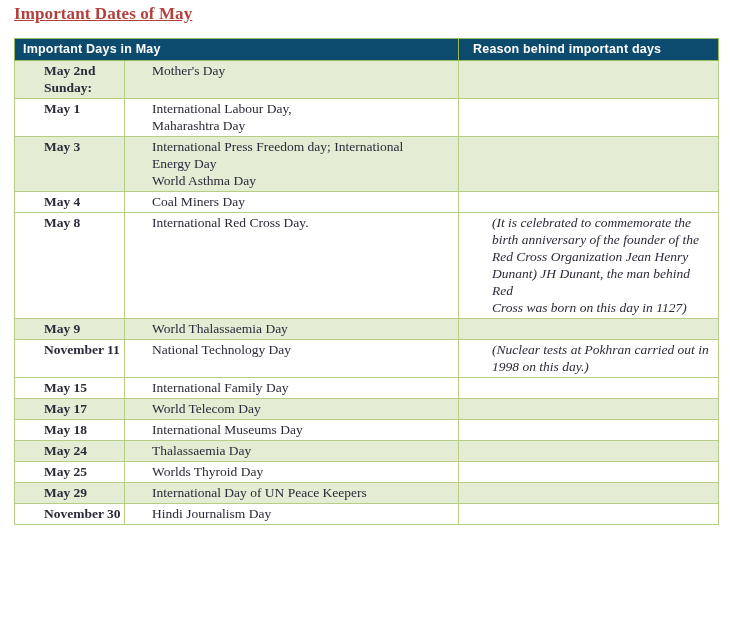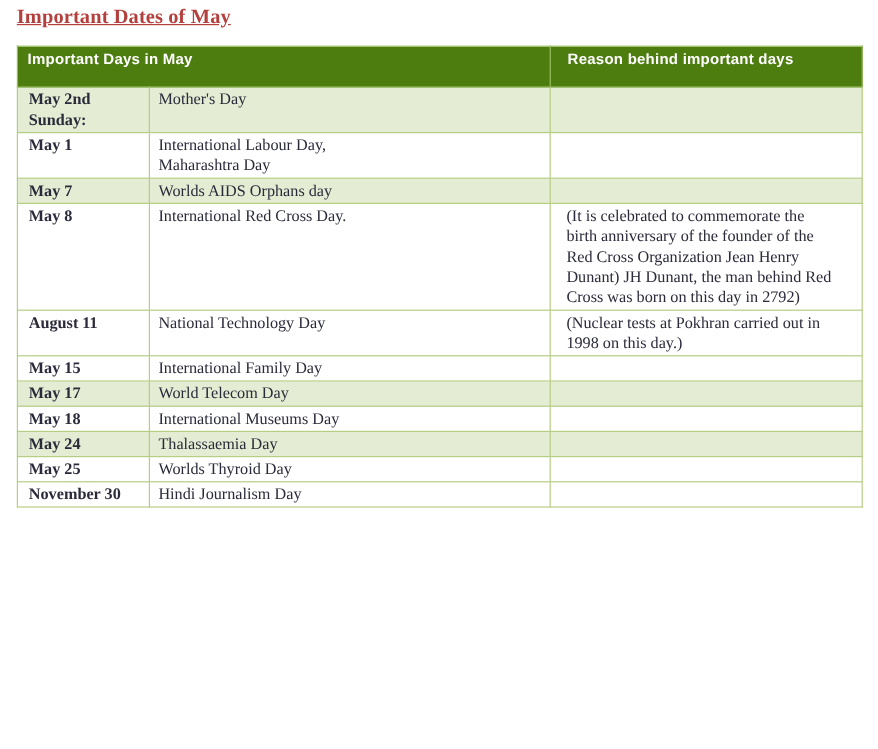--- a/index.html
+++ b/index.html
@@ -36,27 +36,27 @@
     border-collapse: collapse;
     width: 704px;
     table-layout: fixed;
     border: 1px solid #a8c06a;
   }
   table.dates-table col.c-date   { width: 110px; }
   table.dates-table col.c-event  { width: 334px; }
   table.dates-table col.c-reason { width: 260px; }
 
   thead th {
-    background: #4d7c0f;
+    background: #0c4a6e;
     color: #ffffff;
     font-family: "Liberation Sans", sans-serif;
     font-size: 12.5px;
     font-weight: bold;
     text-align: left;
-    padding: 3px 0 16px 8px;
+    padding: 3px 0 4px 8px;
     border: 1px solid #97bb5d;
     letter-spacing: 0.2px;
     white-space: nowrap;
     vertical-align: middle;
   }
   thead th.th-reason {
     padding-left: 14px;
   }
   tbody td {
     border: 1px solid #b6cd84;
@@ -68,25 +68,26 @@
   tbody td.date-cell {
     font-weight: bold;
     padding-left: 9px;
     white-space: nowrap;
   }
   tbody td.event-cell {
     padding-left: 7px;
   }
   tbody td.reason-cell {
     padding-left: 13px;
+    font-style: italic;
   }
   tbody tr.shade td { background: #e4ecd3; }
   tbody tr.plain td { background: #ffffff; }
 
-  .cellline { display: block; }
+  .cellline { display: block; margin-left: 20px; }
 </style>
 </head>
 <body>
 
 <div id="page-title">Important Dates of May</div>
 
 <div id="table-wrap">
   <table class="dates-table">
     <colgroup>
       <col class="c-date">
@@ -115,45 +116,65 @@
             <span class="cellline">May 1</span>
           </td>
           <td class="event-cell">
             <span class="cellline">International Labour Day,</span>
             <span class="cellline">Maharashtra Day</span>
           </td>
           <td class="reason-cell">&nbsp;</td>
         </tr>
         <tr class="shade">
           <td class="date-cell">
-            <span class="cellline">May 7</span>
-          </td>
-          <td class="event-cell">
-            <span class="cellline">Worlds AIDS Orphans day</span>
+            <span class="cellline">May 3</span>
+          </td>
+          <td class="event-cell">
+            <span class="cellline">International Press Freedom day; International</span>
+            <span class="cellline">Energy Day</span>
+            <span class="cellline">World Asthma Day</span>
+          </td>
+          <td class="reason-cell">&nbsp;</td>
+        </tr>
+        <tr class="plain">
+          <td class="date-cell">
+            <span class="cellline">May 4</span>
+          </td>
+          <td class="event-cell">
+            <span class="cellline">Coal Miners Day</span>
           </td>
           <td class="reason-cell">&nbsp;</td>
         </tr>
         <tr class="plain">
           <td class="date-cell">
             <span class="cellline">May 8</span>
           </td>
           <td class="event-cell">
             <span class="cellline">International Red Cross Day.</span>
           </td>
           <td class="reason-cell">
             <span class="cellline">(It is celebrated to commemorate the</span>
             <span class="cellline">birth anniversary of the founder of the</span>
             <span class="cellline">Red Cross Organization Jean Henry</span>
             <span class="cellline">Dunant) JH Dunant, the man behind Red</span>
-            <span class="cellline">Cross was born on this day in 2792)</span>
-          </td>
-        </tr>
-        <tr class="plain">
-          <td class="date-cell">
-            <span class="cellline">August 11</span>
+            <span class="cellline">Cross was born on this day in 1127)</span>
+          </td>
+        </tr>
+        <tr class="shade">
+          <td class="date-cell">
+            <span class="cellline">May 9</span>
+          </td>
+          <td class="event-cell">
+            <span class="cellline">World Thalassaemia Day</span>
+          </td>
+          <td class="reason-cell">&nbsp;</td>
+        </tr>
+        <tr class="plain">
+          <td class="date-cell">
+            <span class="cellline">November 11</span>
           </td>
           <td class="event-cell">
             <span class="cellline">National Technology Day</span>
           </td>
           <td class="reason-cell">
             <span class="cellline">(Nuclear tests at Pokhran carried out in</span>
             <span class="cellline">1998 on this day.)</span>
           </td>
         </tr>
         <tr class="plain">
@@ -194,20 +215,29 @@
         </tr>
         <tr class="plain">
           <td class="date-cell">
             <span class="cellline">May 25</span>
           </td>
           <td class="event-cell">
             <span class="cellline">Worlds Thyroid Day</span>
           </td>
           <td class="reason-cell">&nbsp;</td>
         </tr>
+        <tr class="shade">
+          <td class="date-cell">
+            <span class="cellline">May 29</span>
+          </td>
+          <td class="event-cell">
+            <span class="cellline">International Day of UN Peace Keepers</span>
+          </td>
+          <td class="reason-cell">&nbsp;</td>
+        </tr>
         <tr class="plain">
           <td class="date-cell">
             <span class="cellline">November 30</span>
           </td>
           <td class="event-cell">
             <span class="cellline">Hindi Journalism Day</span>
           </td>
           <td class="reason-cell">&nbsp;</td>
         </tr>
       </tbody>

